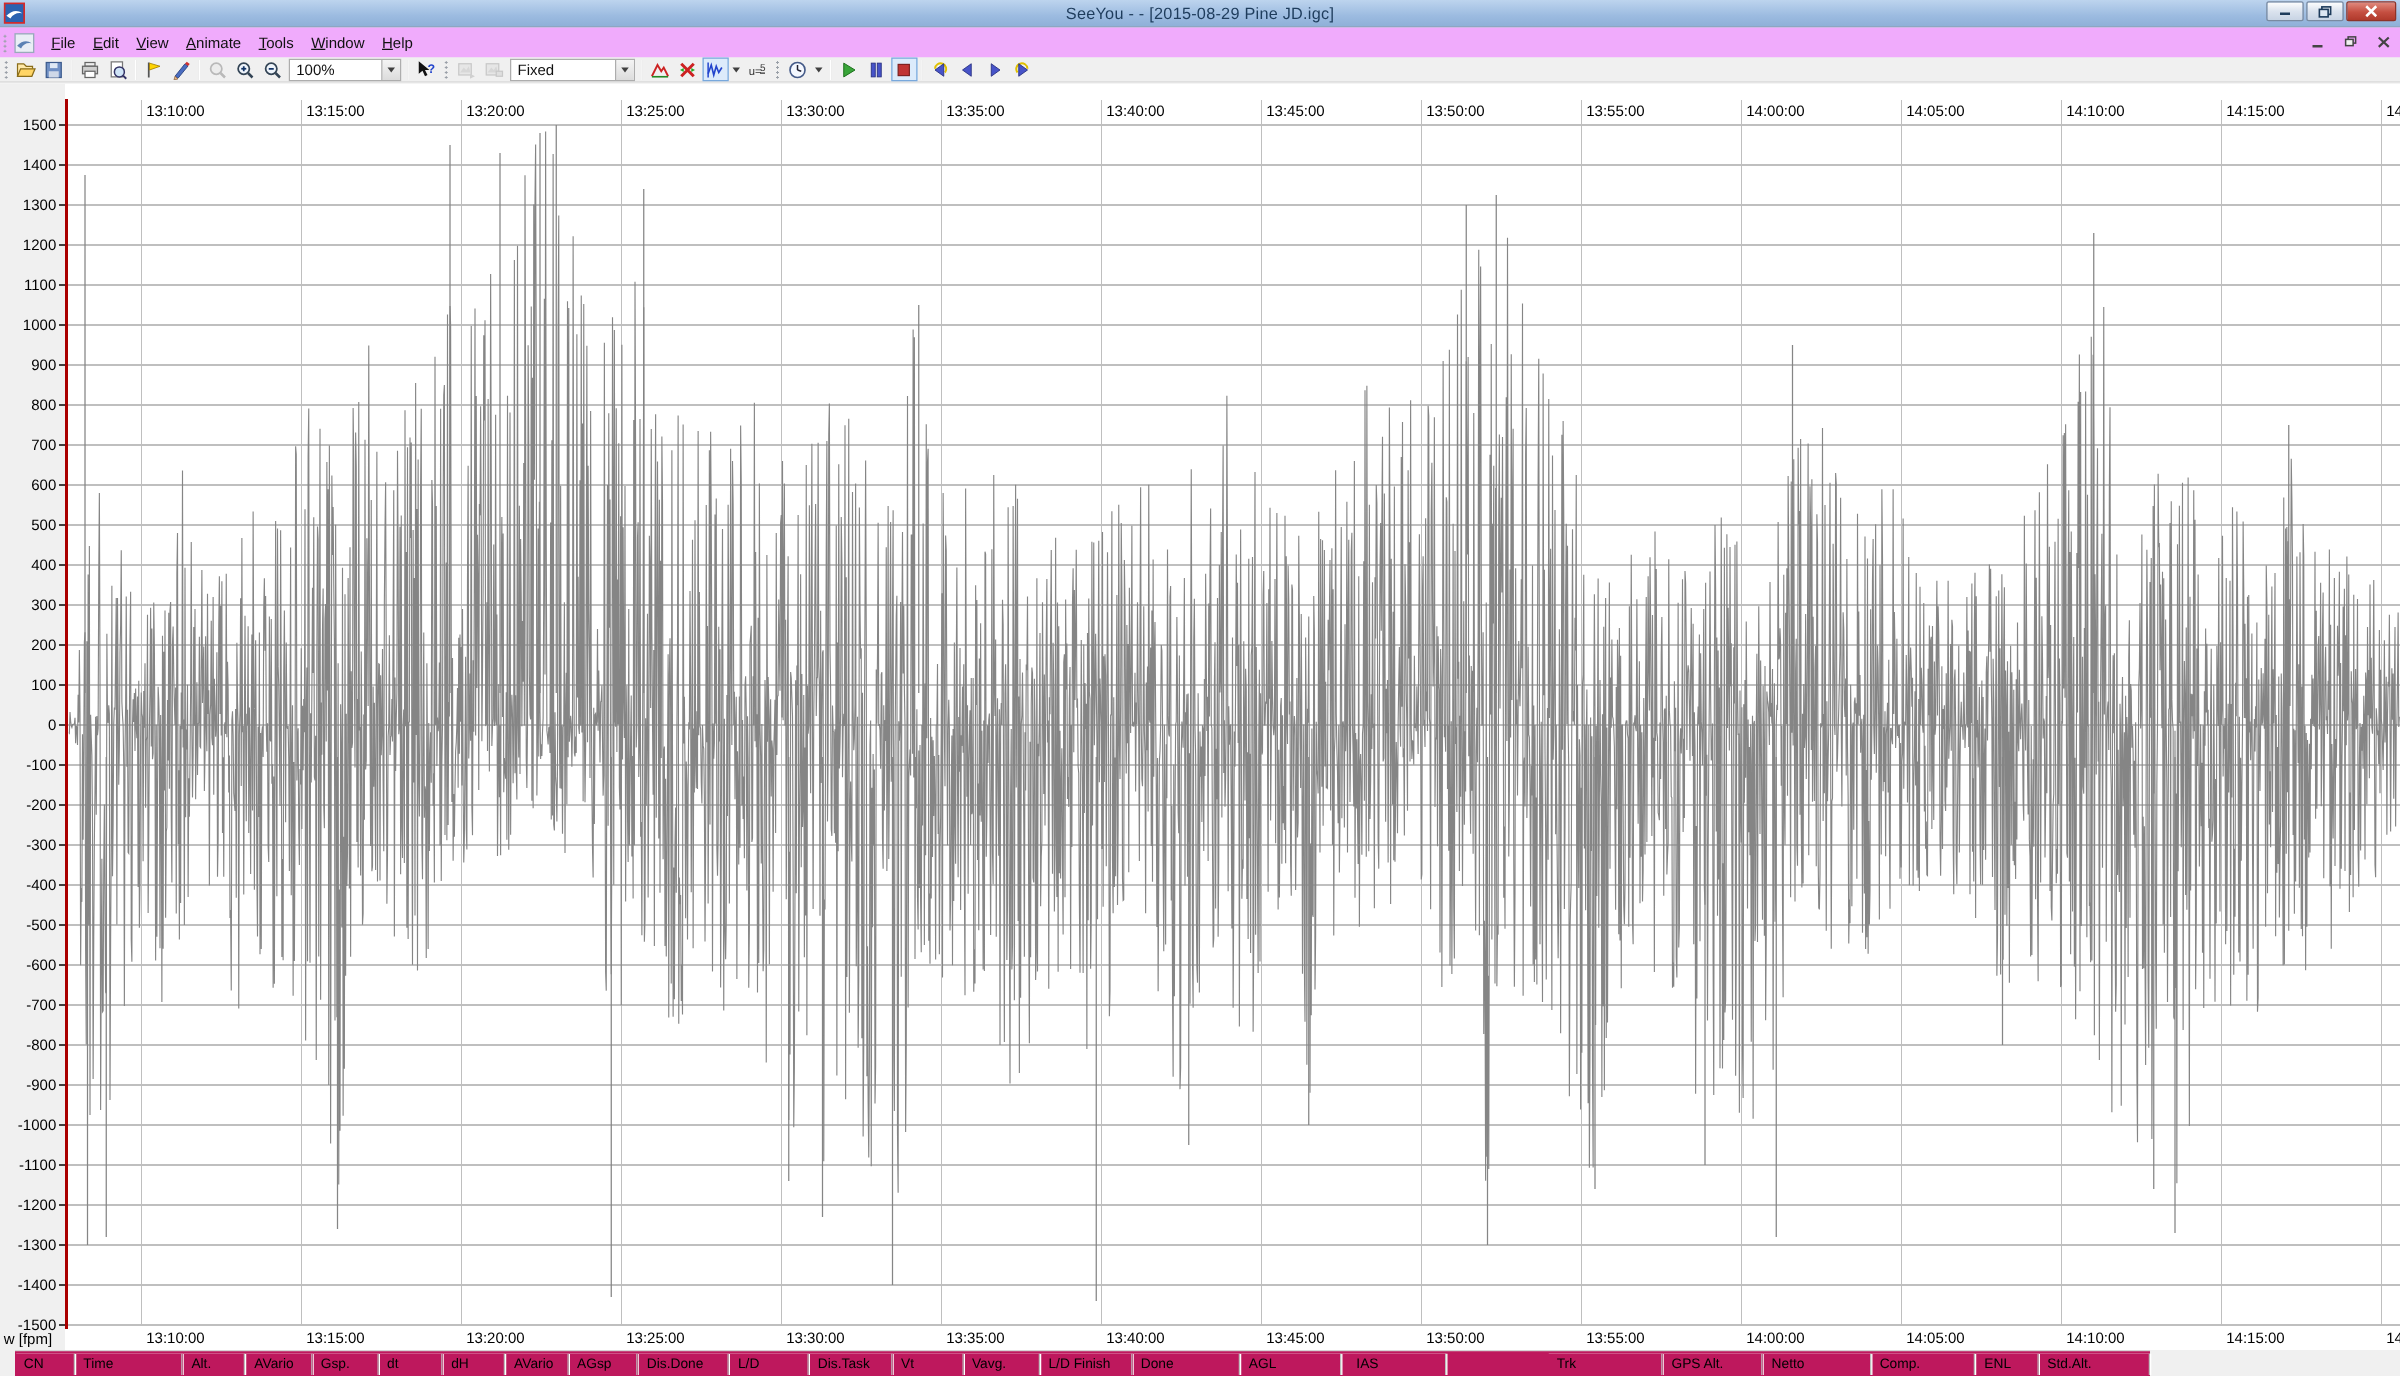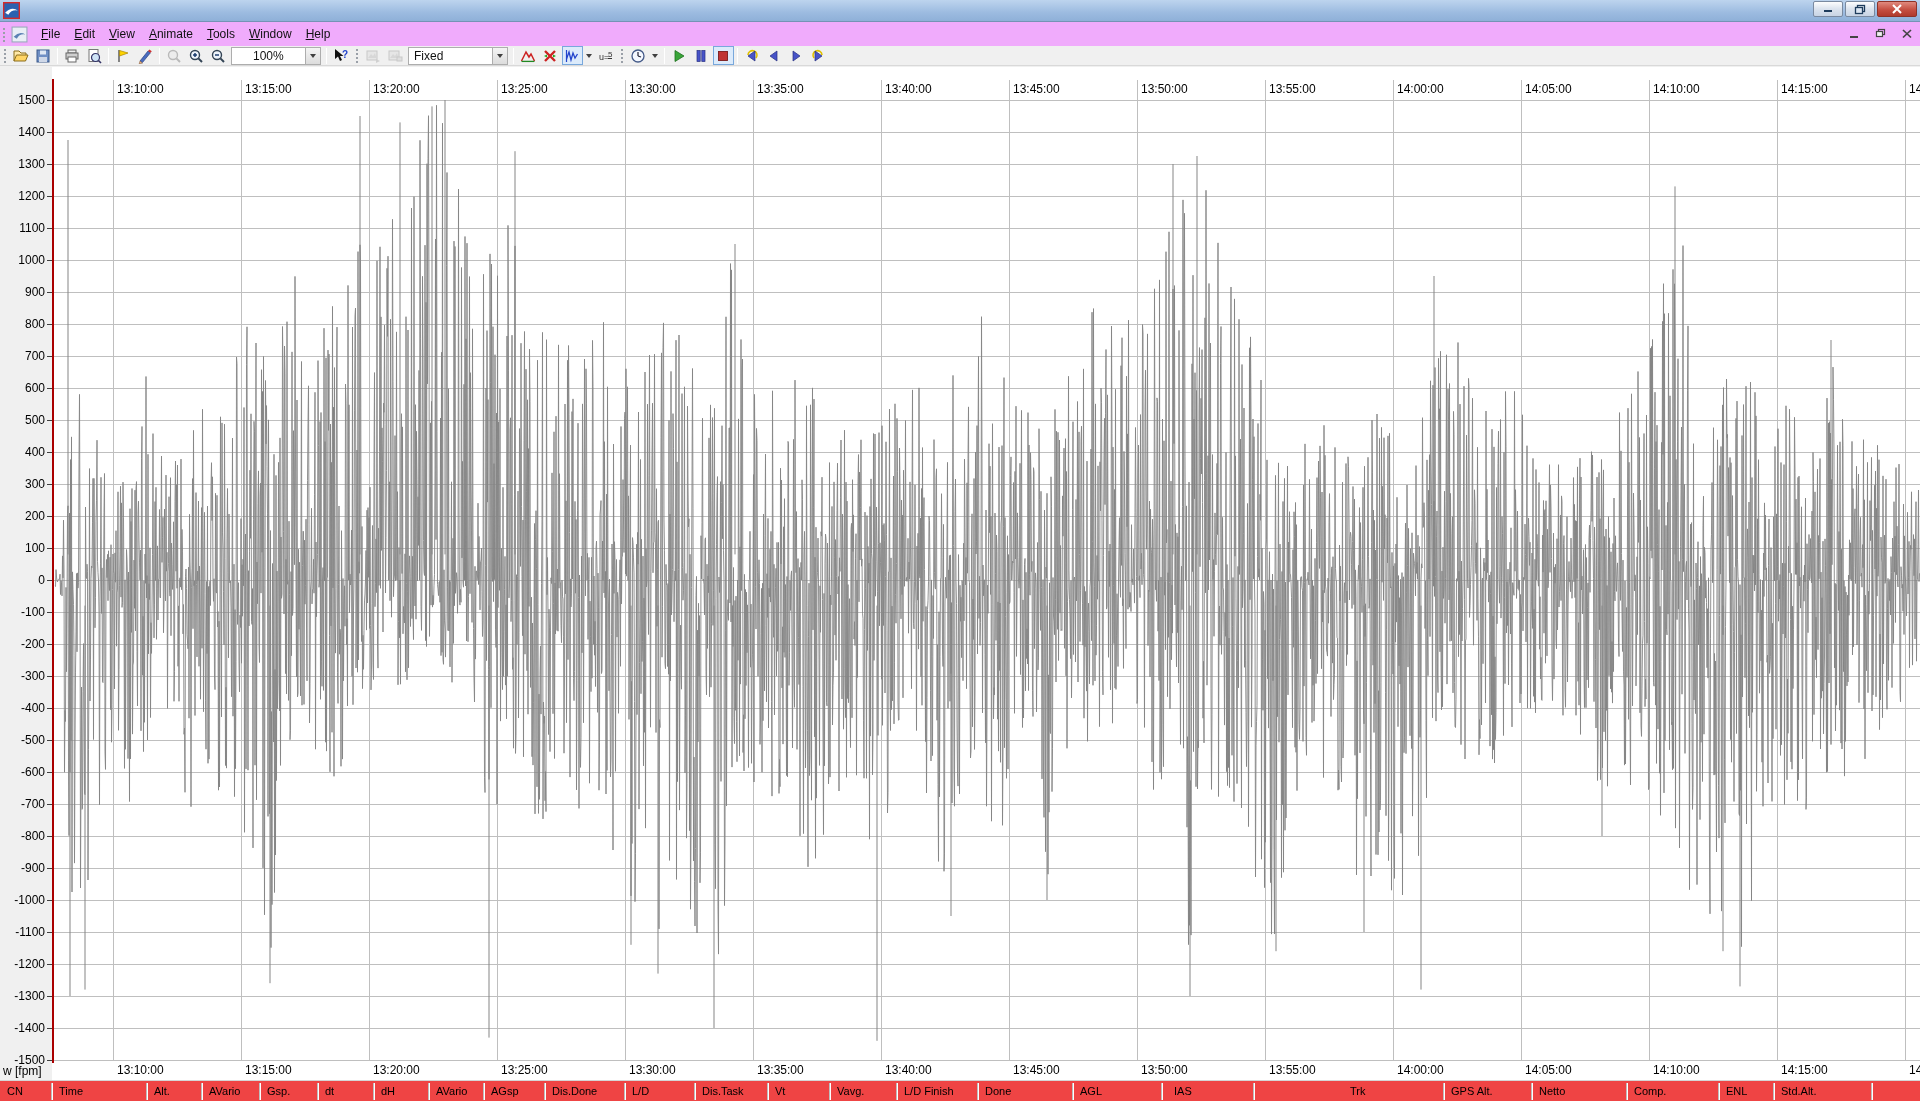--- a/index.html
+++ b/index.html
@@ -48,35 +48,36 @@
     background:linear-gradient(#f4f4f4,#dcdcdc);border-left:1px solid #adadad;}
   .dd-arrow{width:0;height:0;border-left:3.5px solid transparent;border-right:3.5px solid transparent;
     border-top:4px solid #404040;}
   .tb-dd{width:12px;height:19px;display:flex;align-items:center;justify-content:center;}
 
   
   #chart-wrap{position:absolute;left:0;top:67px;width:1920px;height:1013px;background:#ffffff;}
   #chart-svg{position:absolute;left:0;top:0;}
 
   
-  #statusbar{position:absolute;left:0;top:1080px;width:1920px;height:21px;
-    background:#ef4444;border-top:1px solid #d5d5d5;display:flex;font-size:11px;color:#000;}
+  #statusbar{position:absolute;left:12px;top:1080px;width:1708px;height:21px;
+    background:#be185d;border-top:1px solid #d5d5d5;display:flex;font-size:11px;color:#000;}
   .status-cell{height:17px;margin-top:2px;border-right:1px solid #bdbdbd;box-shadow:1px 0 0 #ffffff;
     padding:2px 0 0 7px;white-space:nowrap;overflow:hidden;}
 </style>
 </head>
 <body>
 
 <div id="app">
 
   <div id="titlebar">
     <span id="app-icon"><svg width="17" height="17" viewBox="0 0 16 16" xmlns="http://www.w3.org/2000/svg">
           <rect x="0.5" y="0.5" width="15" height="15" fill="#2b62b0" stroke="#d42a2a" stroke-width="1.6"></rect>
           <path d="M2 10 Q8 4 14 8 Q8 7 5 12 Z" fill="#ffffff"></path>
         </svg></span>
+    <span id="title-text">SeeYou -  - [2015-08-29 Pine JD.igc]</span>
     <span id="win-controls">
         <span class="win-btn">
           <svg width="14" height="12" viewBox="0 0 14 12" xmlns="http://www.w3.org/2000/svg">
             <rect x="3" y="7" width="8" height="2" fill="#1e3c5c"></rect>
           </svg>
         </span>
         <span class="win-btn">
           <svg width="14" height="12" viewBox="0 0 14 12" xmlns="http://www.w3.org/2000/svg">
             <rect x="4.5" y="2.5" width="7" height="6" fill="none" stroke="#1e3c5c" stroke-width="1.3"></rect>
             <rect x="2.5" y="4.5" width="7" height="6" fill="#dce6f2" stroke="#1e3c5c" stroke-width="1.3"></rect>
@@ -194,21 +195,21 @@
       </span>
       <span class="tb-btn">
         <span style="display: flex;">
           <svg width="16" height="16" viewBox="0 0 16 16" xmlns="http://www.w3.org/2000/svg">
             <circle cx="7" cy="7" r="4.5" fill="#eef4fb" stroke="#345" stroke-width="1.4"></circle>
             <line x1="10.4" y1="10.4" x2="14" y2="14" stroke="#345" stroke-width="2"></line>
             <line x1="5" y1="7" x2="9" y2="7" stroke="#136" stroke-width="1.4"></line>
           </svg>
         </span>
       </span>
-      <span class="tb-combo" style="width: 90px; padding-left: 16px;">
+      <span class="tb-combo" style="width: 90px;">
         <span class="val">100%</span>
         <span class="dd">
           <span class="dd-arrow"></span>
         </span>
       </span>
       <span class="tb-sep"></span>
       <span class="tb-btn">
         <span style="display: flex;">
           <svg width="16" height="16" viewBox="0 0 16 16" xmlns="http://www.w3.org/2000/svg">
             <path d="M2 1 L2 11 L5 8.6 L7 13 L9 12 L7 8 L10.5 8 Z" fill="#111"></path>

